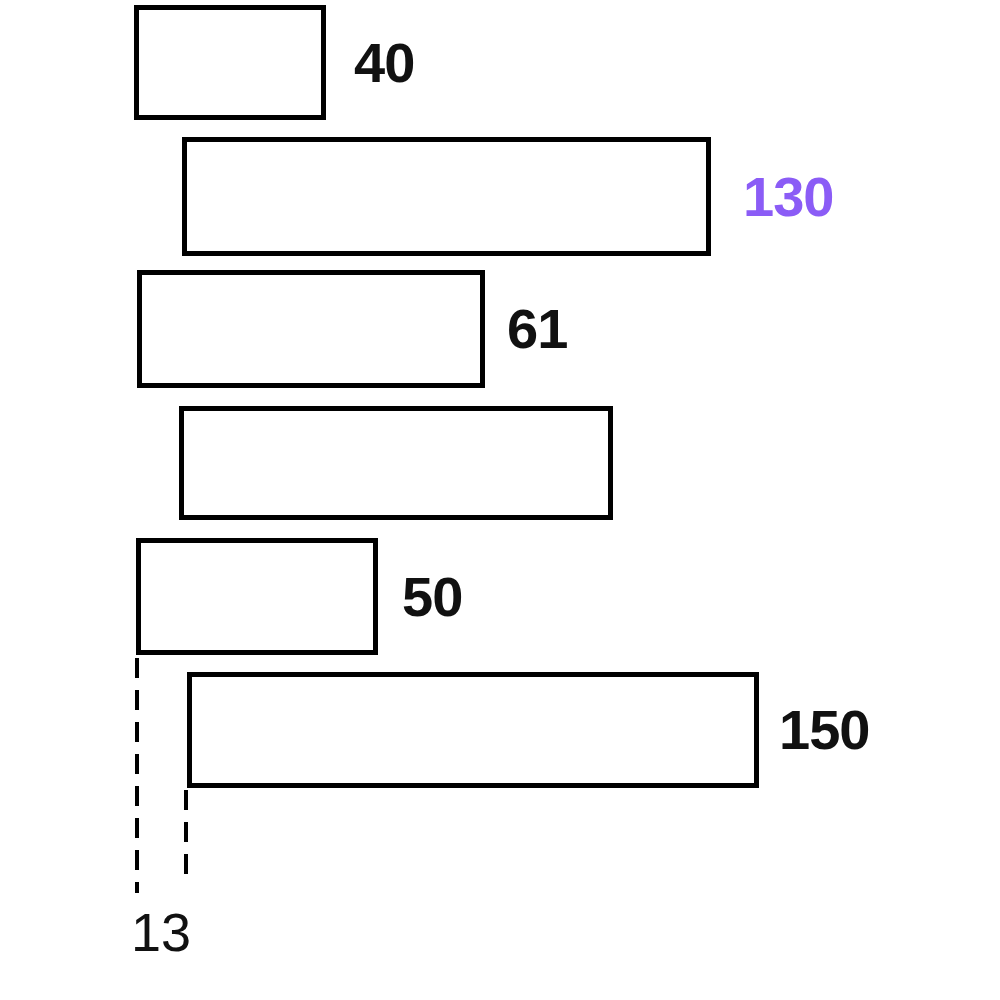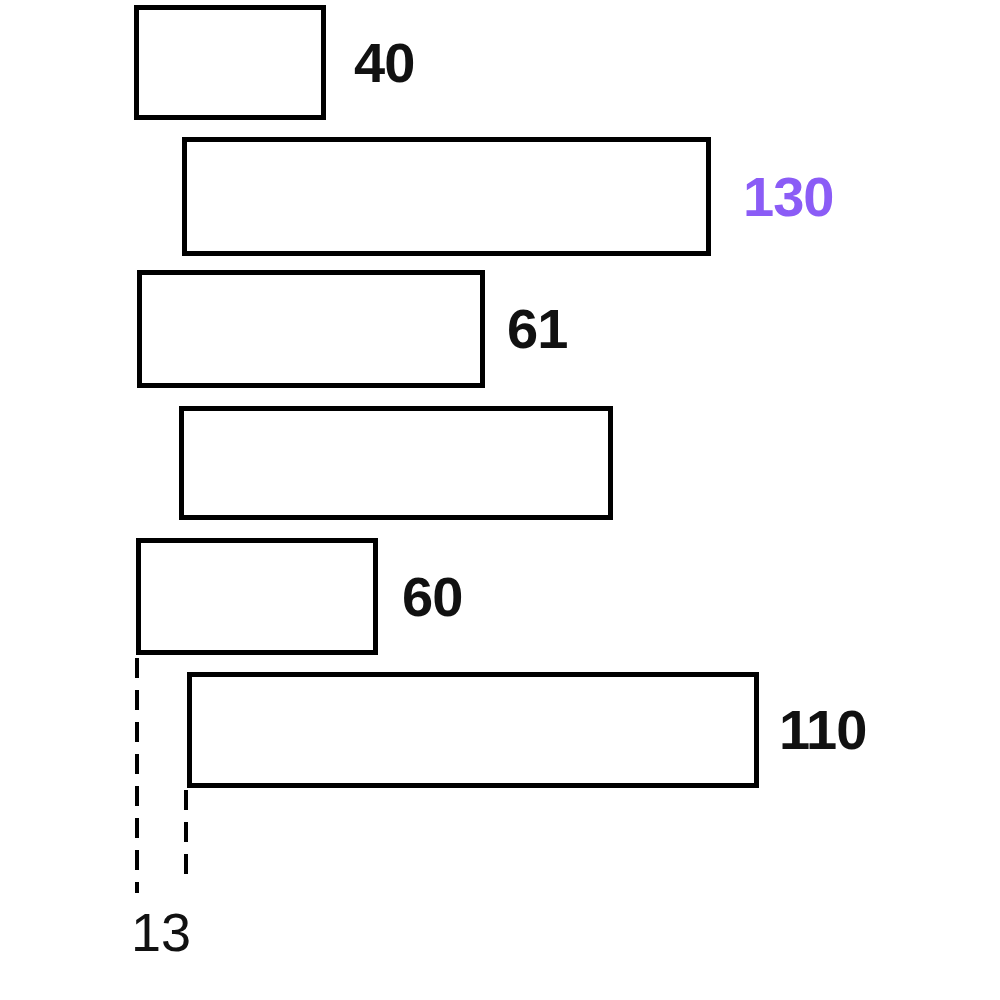--- a/index.html
+++ b/index.html
@@ -55,19 +55,19 @@
 
 <div id="figure" style="background: rgb(255, 255, 255);">
     <div class="bar" style="left: 134px; top: 5px; width: 192px; height: 115px; border-color: rgb(0, 0, 0);"></div>
     <div class="bar-label" style="left: 354px; top: 62.5px; color: rgb(17, 17, 17);">40</div>
     <div class="bar" style="left: 182px; top: 137px; width: 529px; height: 119px; border-color: rgb(0, 0, 0);"></div>
     <div class="bar-label" style="left: 743px; top: 196.5px; color: #8b5cf6;">130</div>
     <div class="bar" style="left: 137px; top: 270px; width: 348px; height: 118px; border-color: rgb(0, 0, 0);"></div>
     <div class="bar-label" style="left: 507px; top: 329px; color: rgb(17, 17, 17);">61</div>
     <div class="bar" style="left: 179px; top: 406px; width: 434px; height: 114px; border-color: rgb(0, 0, 0);"></div>
     <div class="bar" style="left: 136px; top: 538px; width: 242px; height: 117px; border-color: rgb(0, 0, 0);"></div>
-    <div class="bar-label" style="left: 402px; top: 596.5px; color: rgb(17, 17, 17);">60</div>
+    <div class="bar-label" style="left: 402px; top: 596.5px; color: rgb(17, 17, 17);">50</div>
     <div class="bar" style="left: 187px; top: 672px; width: 572px; height: 116px; border-color: rgb(0, 0, 0);"></div>
-    <div class="bar-label" style="left: 779px; top: 730px; color: rgb(17, 17, 17);">110</div>
+    <div class="bar-label" style="left: 779px; top: 730px; color: rgb(17, 17, 17);">150</div>
     <div class="dash-line" style="left: 135px; top: 658px; height: 235px;"></div>
     <div class="dash-line" style="left: 184px; top: 790px; height: 88px;"></div>
     <div class="offset-label" style="left: 131px; top: 905px; color: rgb(17, 17, 17);">13</div>
   </div>
 
 </body></html>

